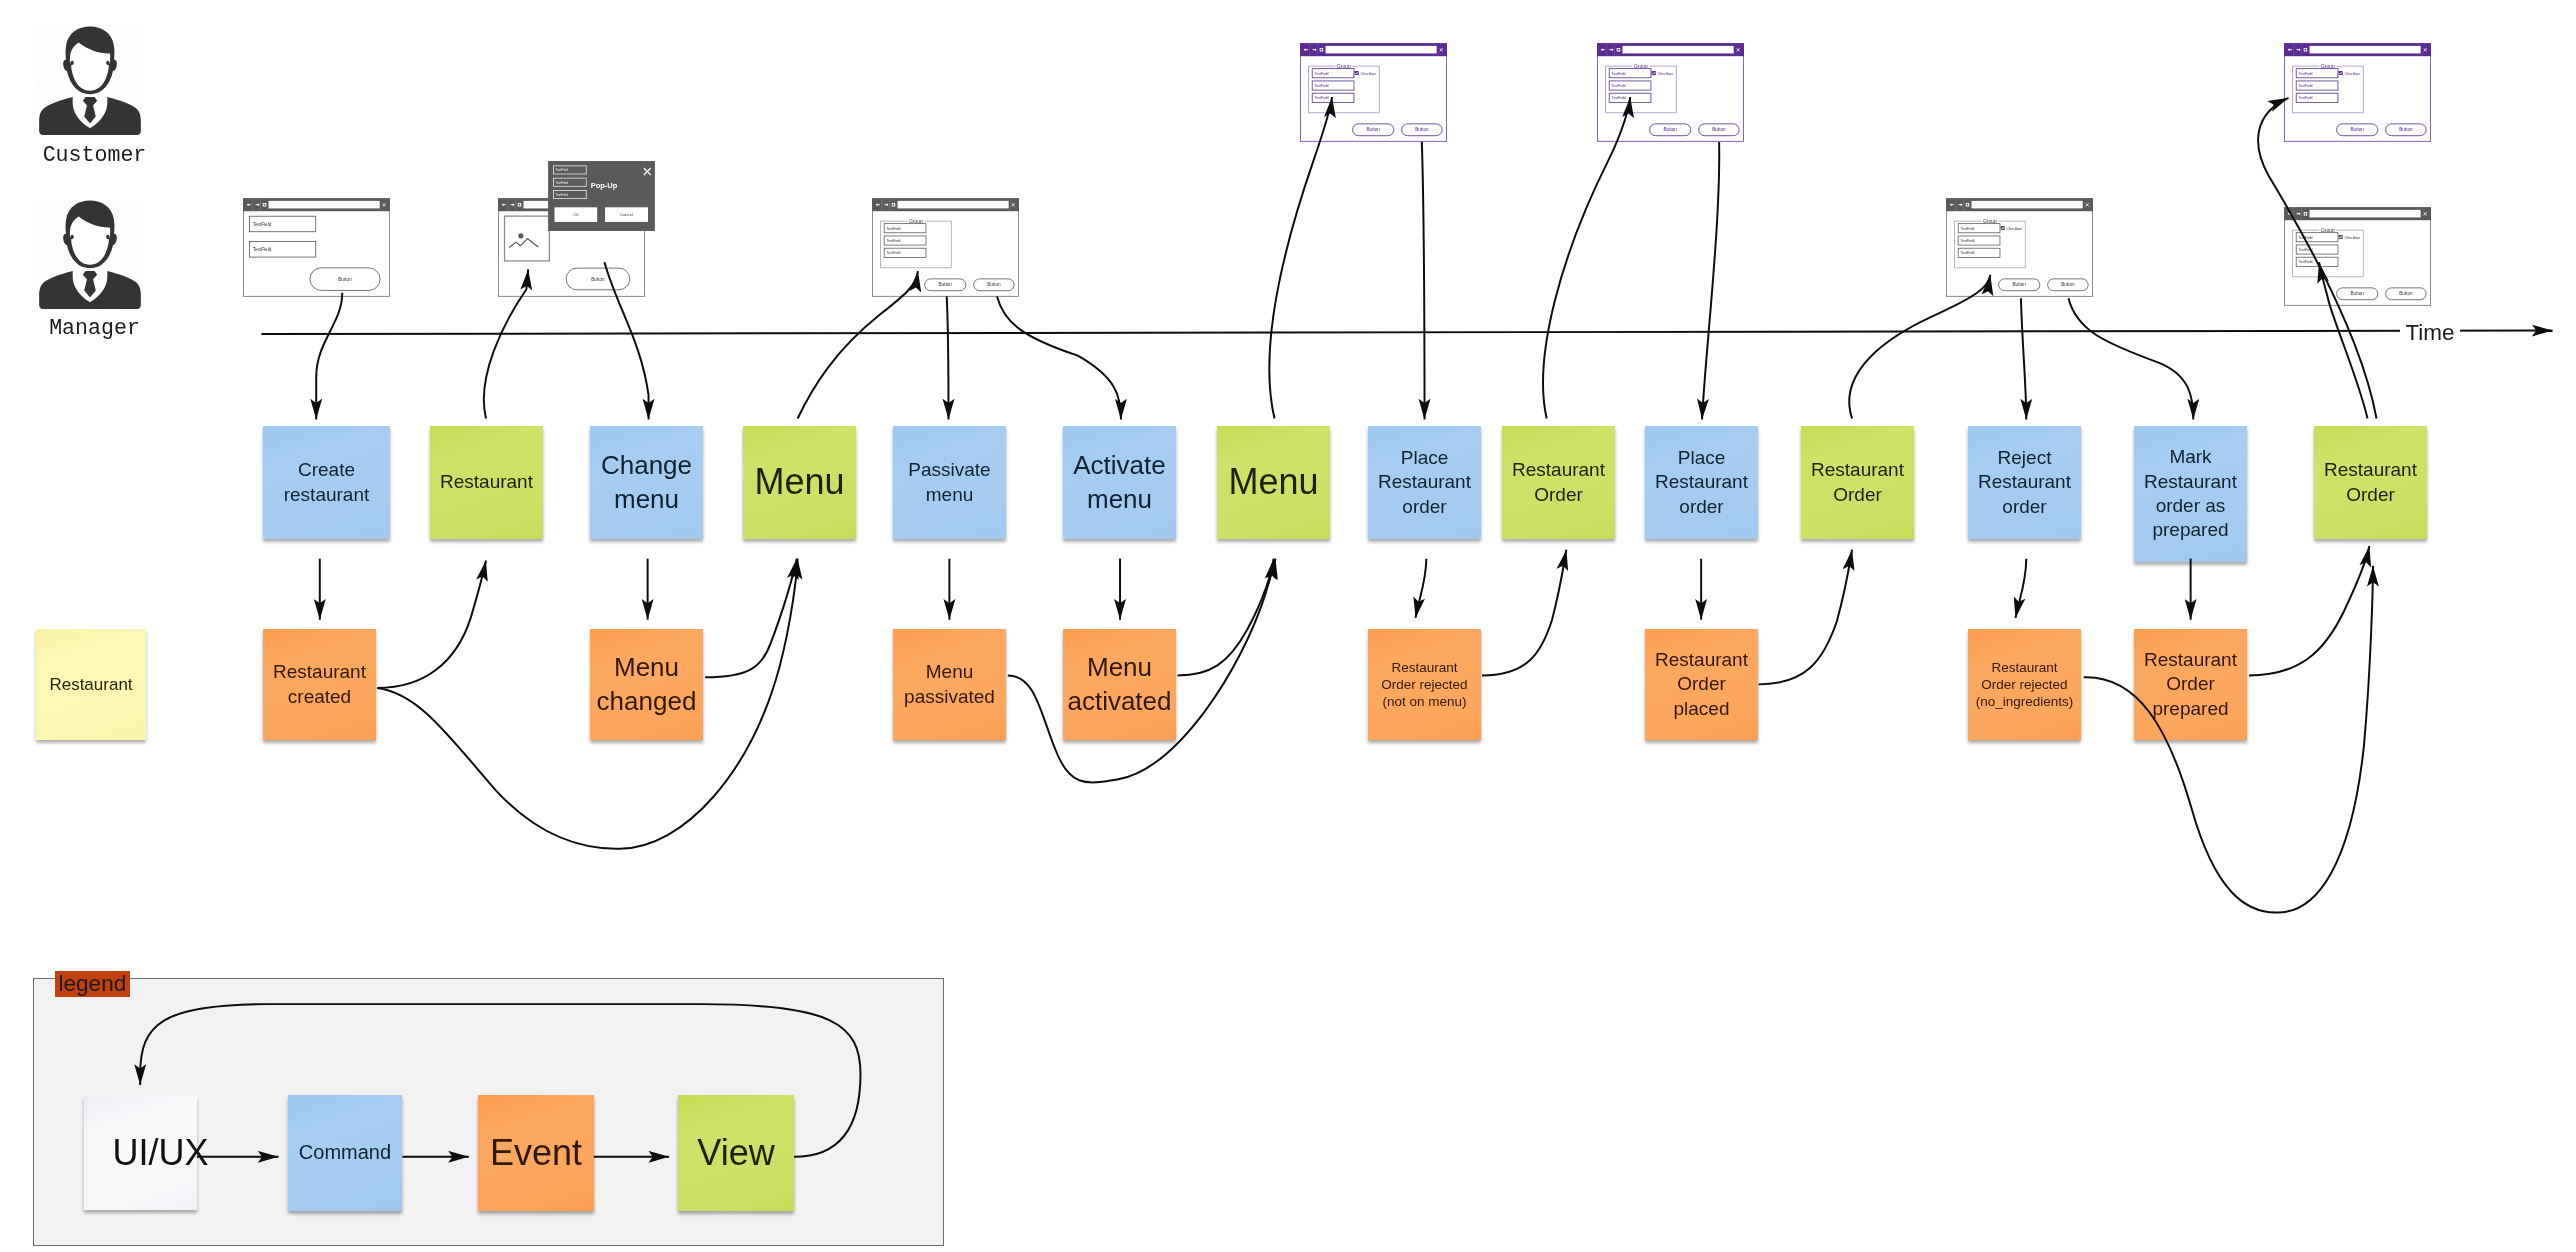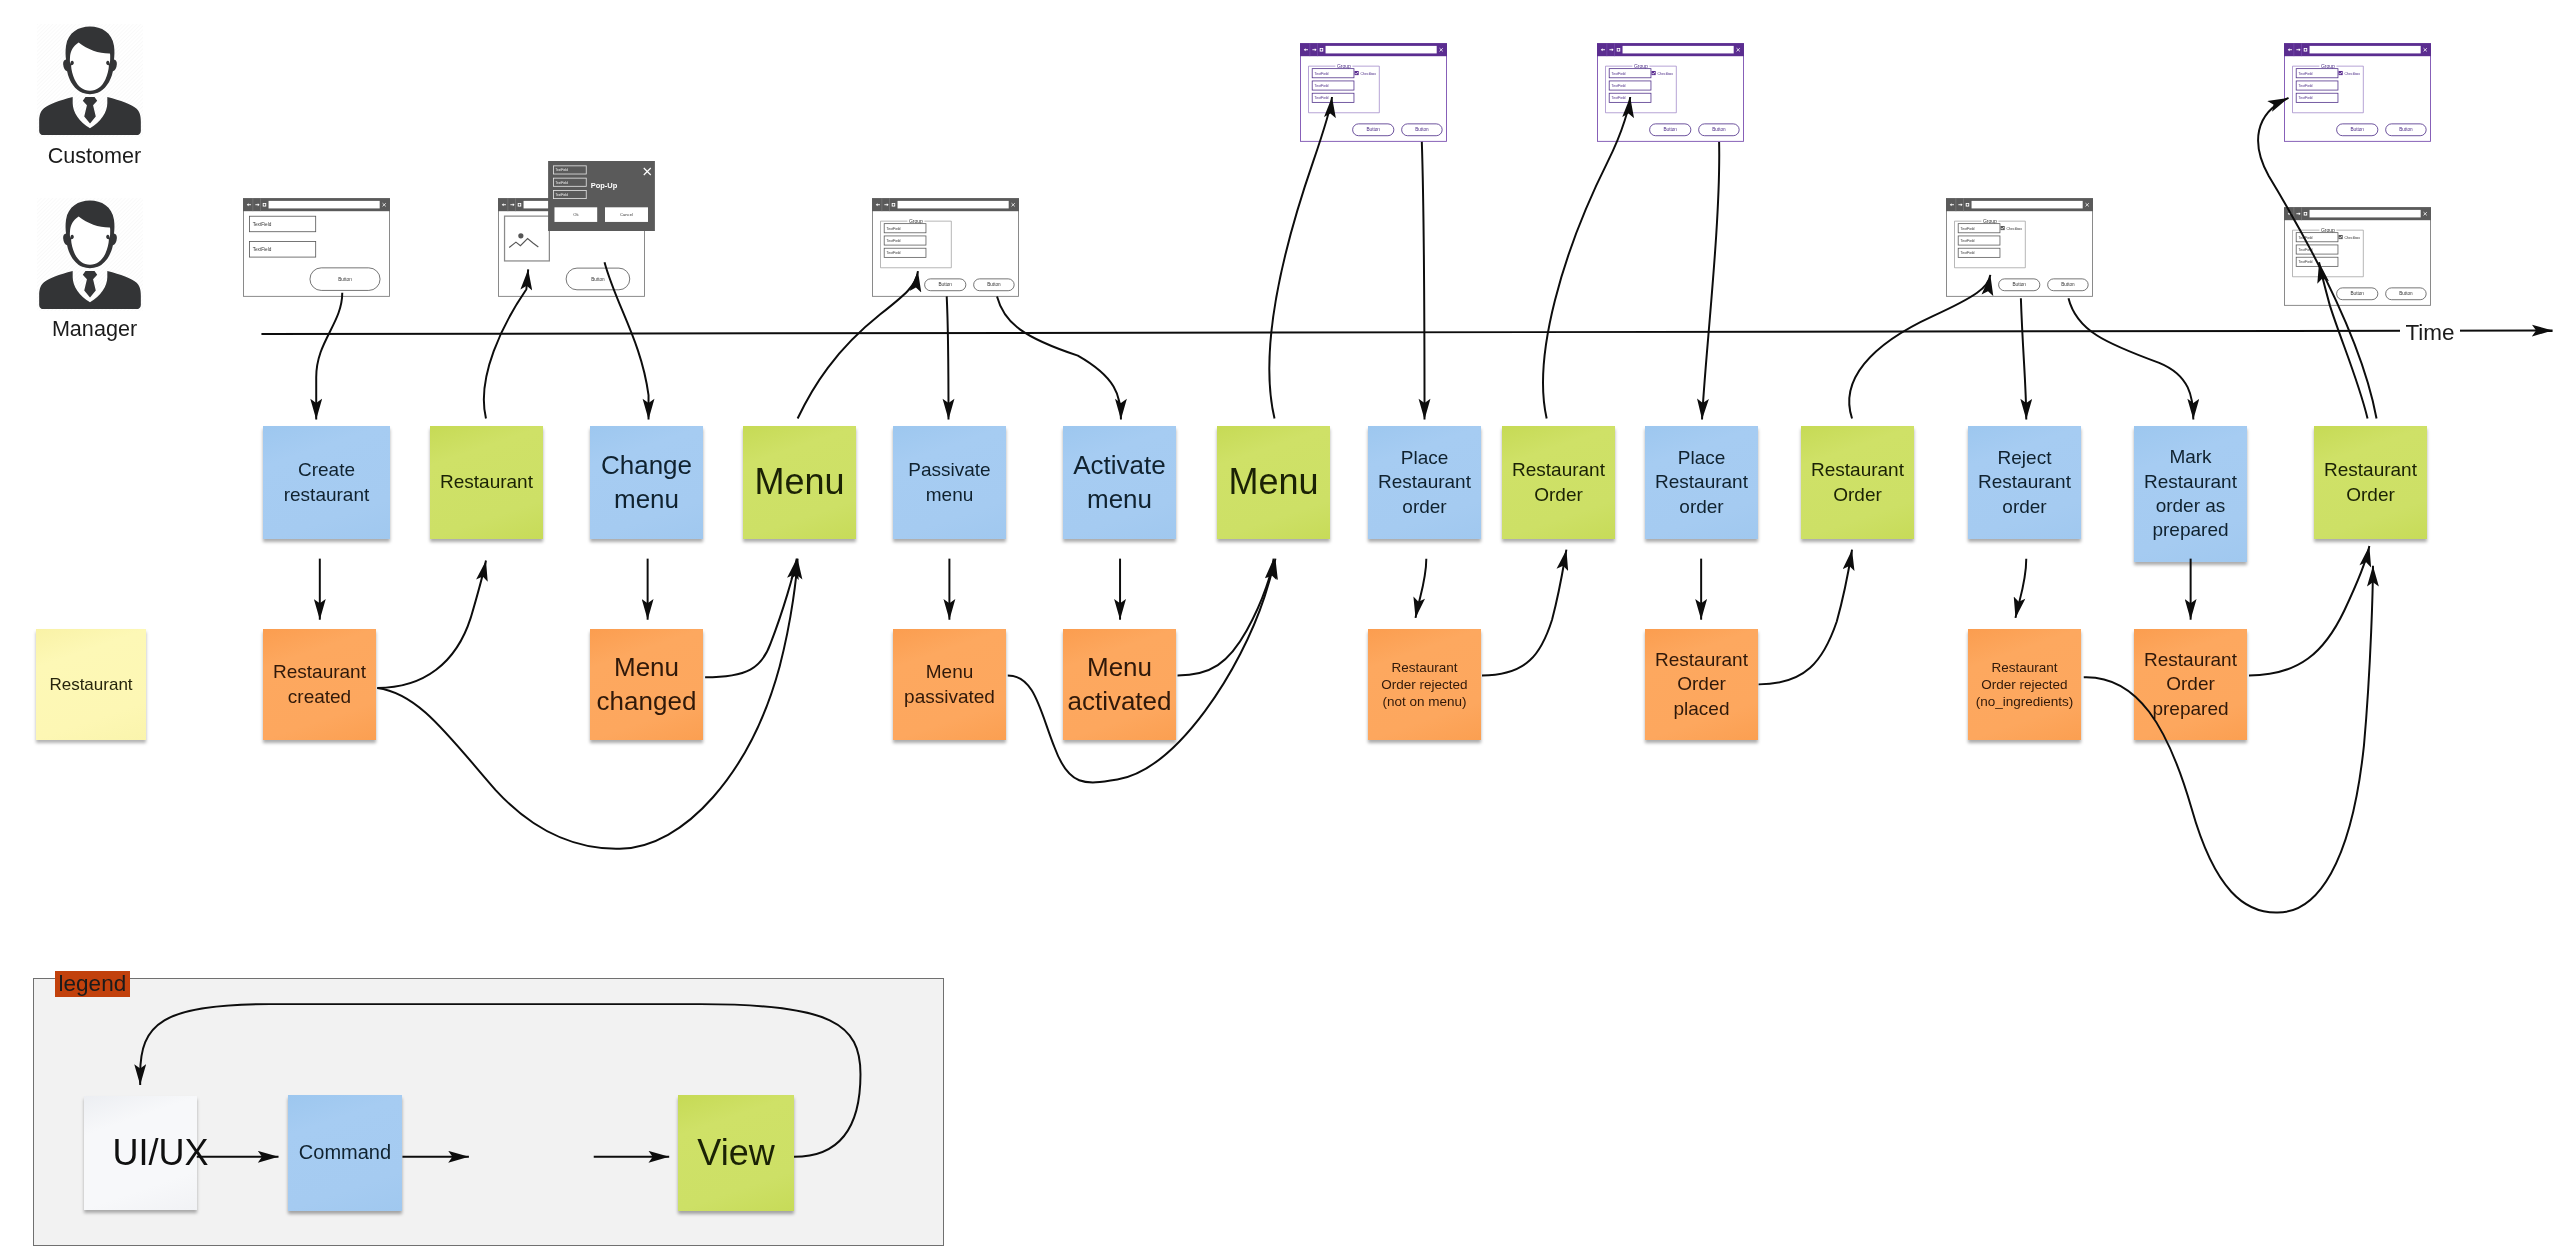--- a/index.html
+++ b/index.html
@@ -17,21 +17,21 @@
           color:#30190a;box-shadow:0px 2.7px 3.1px rgba(0,0,0,.33);}
 .note.agg{background:linear-gradient(161deg,#f9f2a6 0%,#fdf8b6 26%,#fdf7b4 74%,#faf4ac 100%);
           color:#26250c;box-shadow:0px 2.7px 3.1px rgba(0,0,0,.3);}
 .note.ui{background:linear-gradient(161deg,#eceef2 0%,#f7f8fa 26%,#f7f8fa 74%,#f1f2f5 100%);
           color:#101010;box-shadow:0px 2.7px 3.1px rgba(0,0,0,.3);}
 svg.avatar{position:absolute;}
 svg.wf{position:absolute;z-index:2;}
 svg.links{position:absolute;left:0;top:0;width:2576px;height:1252px;overflow:visible;
           pointer-events:none;z-index:4;}
 .actor-label{position:absolute;text-align:center;white-space:nowrap;
-             font-size:21.6px;line-height:1;color:#1b1b1b;}
+             font-size:21.6px;line-height:1;color:#1b1b1b;font-family:Liberation Mono, monospace;}
 .timeline-label{position:absolute;font-size:22.5px;line-height:1;color:#1b1b1b;background:#fff;
                 padding:2.7px 5.4px;white-space:nowrap;z-index:6;}
 .legend-box{position:absolute;background:#f2f2f2;border:1.8px solid #707070;box-sizing:border-box;z-index:1;}
 .legend-title{position:absolute;font-size:22.5px;color:#1b1b1b;background:#c2410c;
               padding:0 3.6px;z-index:5;white-space:nowrap;}
 </style></head><body>
 <div id="board">
     <svg class="avatar" viewBox="0 0 1176 1252" width="106" height="113" style="left:37px;top:24px">
 <defs>
         <pattern id="hatcha" width="30" height="30" patternUnits="userSpaceOnUse" patternTransform="rotate(45)">
@@ -502,20 +502,23 @@
       <span class="nl">Restaurant<br>Order<br>prepared</span>
     </div>
     <div class="legend-box" style="left:33px;top:978px;width:911px;height:268px"></div>
     <div class="legend-title" style="left:55px;top:971px">legend</div>
     <div class="note ui tight" style="left:84px;top:1096px;width:113px;height:114px;font-size:36px">
       <span class="nl">UI/UX</span>
     </div>
     <div class="note cmd" style="left:288px;top:1095px;width:114px;height:116px;font-size:20px">
       <span class="nl">Command</span>
     </div>
+    <div class="note evt" style="left:478px;top:1095px;width:116px;height:116px;font-size:36px">
+      <span class="nl">Event</span>
+    </div>
     <div class="note view" style="left:678px;top:1095px;width:116px;height:116px;font-size:36px">
       <span class="nl">View</span>
     </div>
     <svg class="links" viewBox="0 0 2868 1394" width="2576" height="1252">
       <defs>
         <marker id="lar" viewBox="0 0 110 64" markerWidth="11.0" markerHeight="6.2" refX="108" refY="32" orient="auto" markerUnits="strokeWidth">
           <path d="M0,1 L108,32 L0,63 L22,32 Z" fill="#0d0d0d"></path>
         </marker>
       </defs>
       <g fill="none" stroke="#0d0d0d" stroke-width="2.2" marker-end="url(#lar)">

